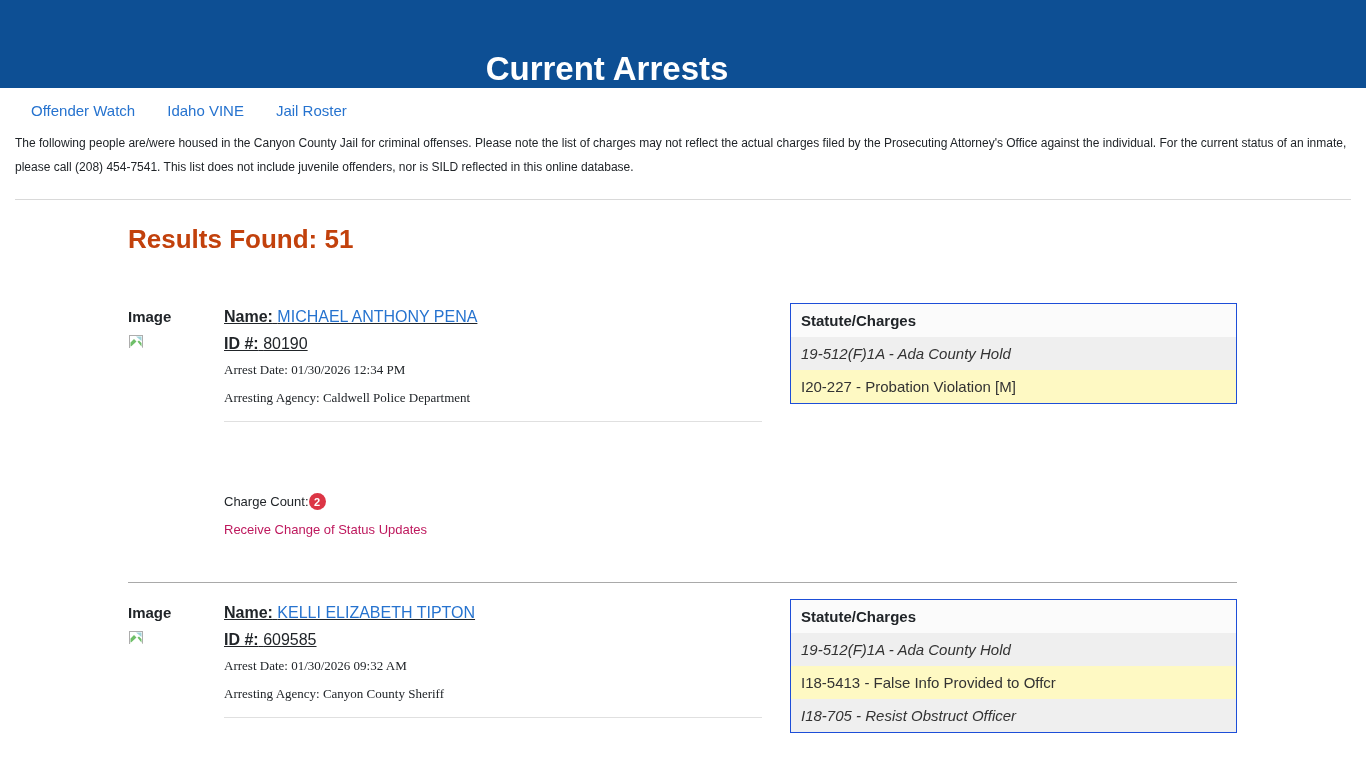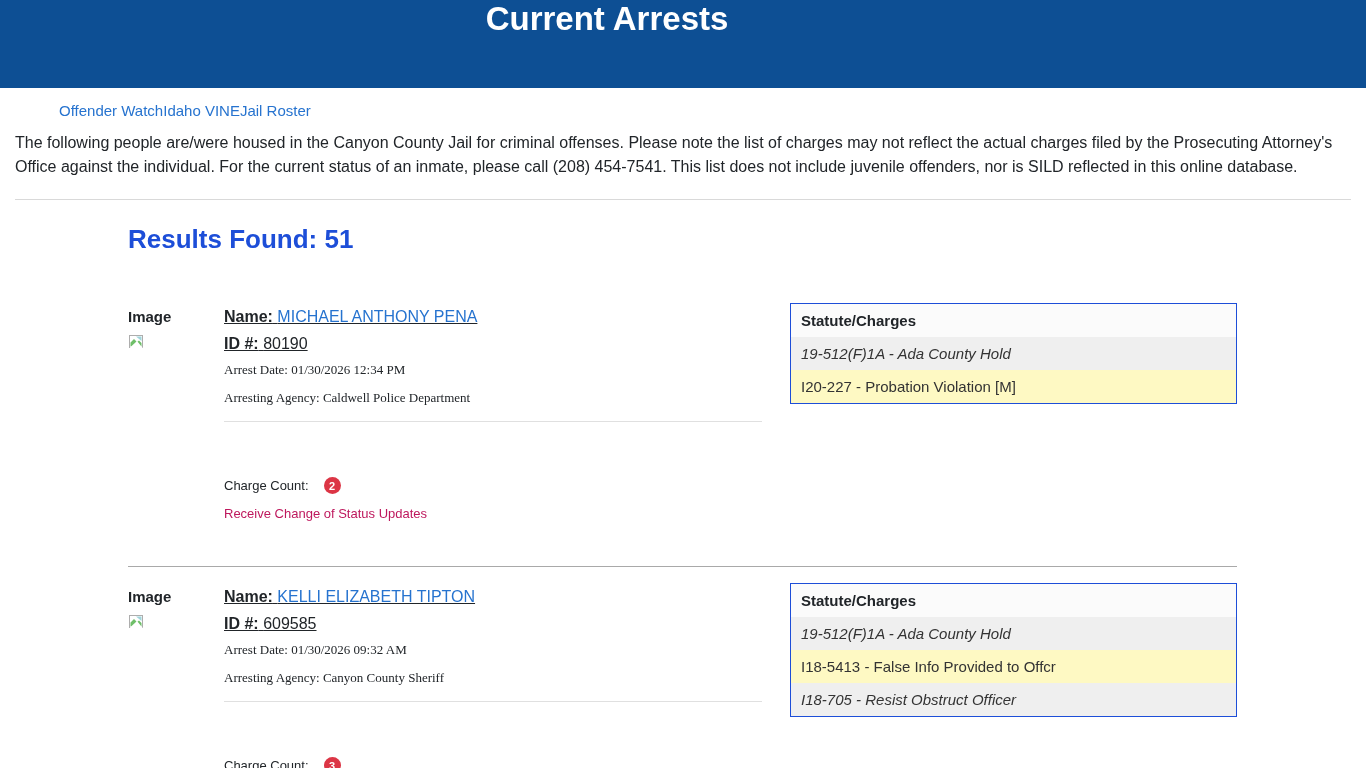--- a/index.html
+++ b/index.html
@@ -8,90 +8,90 @@
     font-family: "Liberation Sans", sans-serif;
     color: #212529;
     width: 1366px;
   }
 
   
   .top-bar {
     background: #0d4f94;
     height: 88px;
     display: flex;
-    align-items: flex-start;
+    align-items: flex-end;
   }
   .top-bar h1 {
     width: calc(100% - 152px);
     text-align: center;
     color: #ffffff;
     font-size: 33px;
     font-weight: 700;
     margin: 0;
   }
 
   
   .nav {
     padding: 14px 0 0 31px;
     display: flex;
-    margin-left: 28px;
+    gap: 32px;
   }
   .nav a {
     color: #2673cf;
     font-size: 15px;
     text-decoration: none;
   }
 
   
   .intro {
     margin: 12px 15px 16px 15px;
-    font-size: 16px;
+    font-size: 12px;
     line-height: 24px;
     color: #212529;
   }
   hr.page-divider {
     border: 0;
     border-top: 1px solid #d9d9d9;
     margin: 20px 15px 0 15px;
   }
 
   
   .container {
     margin-left: 128px;
     width: 1109px;
   }
   h2.results {
     font-size: 26px;
     font-weight: 600;
     margin: 24px 0 48px 0;
-    color: #1d4ed8;
+    color: #c2410c;
   }
 
   
   .record { display: flex; align-items: flex-start; }
   .col-image { width: 96px; padding-top: 5px; }
   .image-label { font-weight: 700; font-size: 15px; }
   .broken-img { margin-top: 9px; display: block; }
 
   .col-details { width: 566px; padding-top: 5px; padding-right: 28px; }
   .line-16 { font-size: 16px; margin-bottom: 9px; text-decoration: underline; }
   .line-16 strong { font-weight: 700; }
   a.name-link { color: #2673cf; text-decoration: none; }
   .meta { font-size: 13px; margin-bottom: 12px; font-family: Liberation Serif, serif; }
   hr.details-divider {
     border: 0;
     border-top: 1px solid #e0e0e0;
     margin: 15px 0 0 0;
   }
   .charge-line {
-    margin-top: 55px;
+    margin-top: 71px;
     font-size: 13px;
     display: flex;
     align-items: center;
-    gap: 15px;
+    gap: 0;
   }
   .badge {
     background: #dc3545;
     color: #ffffff;
     min-width: 17px;
     height: 17px;
     padding: 0 2px;
     border-radius: 9px;
     font-size: 11px;
     font-weight: 700;

